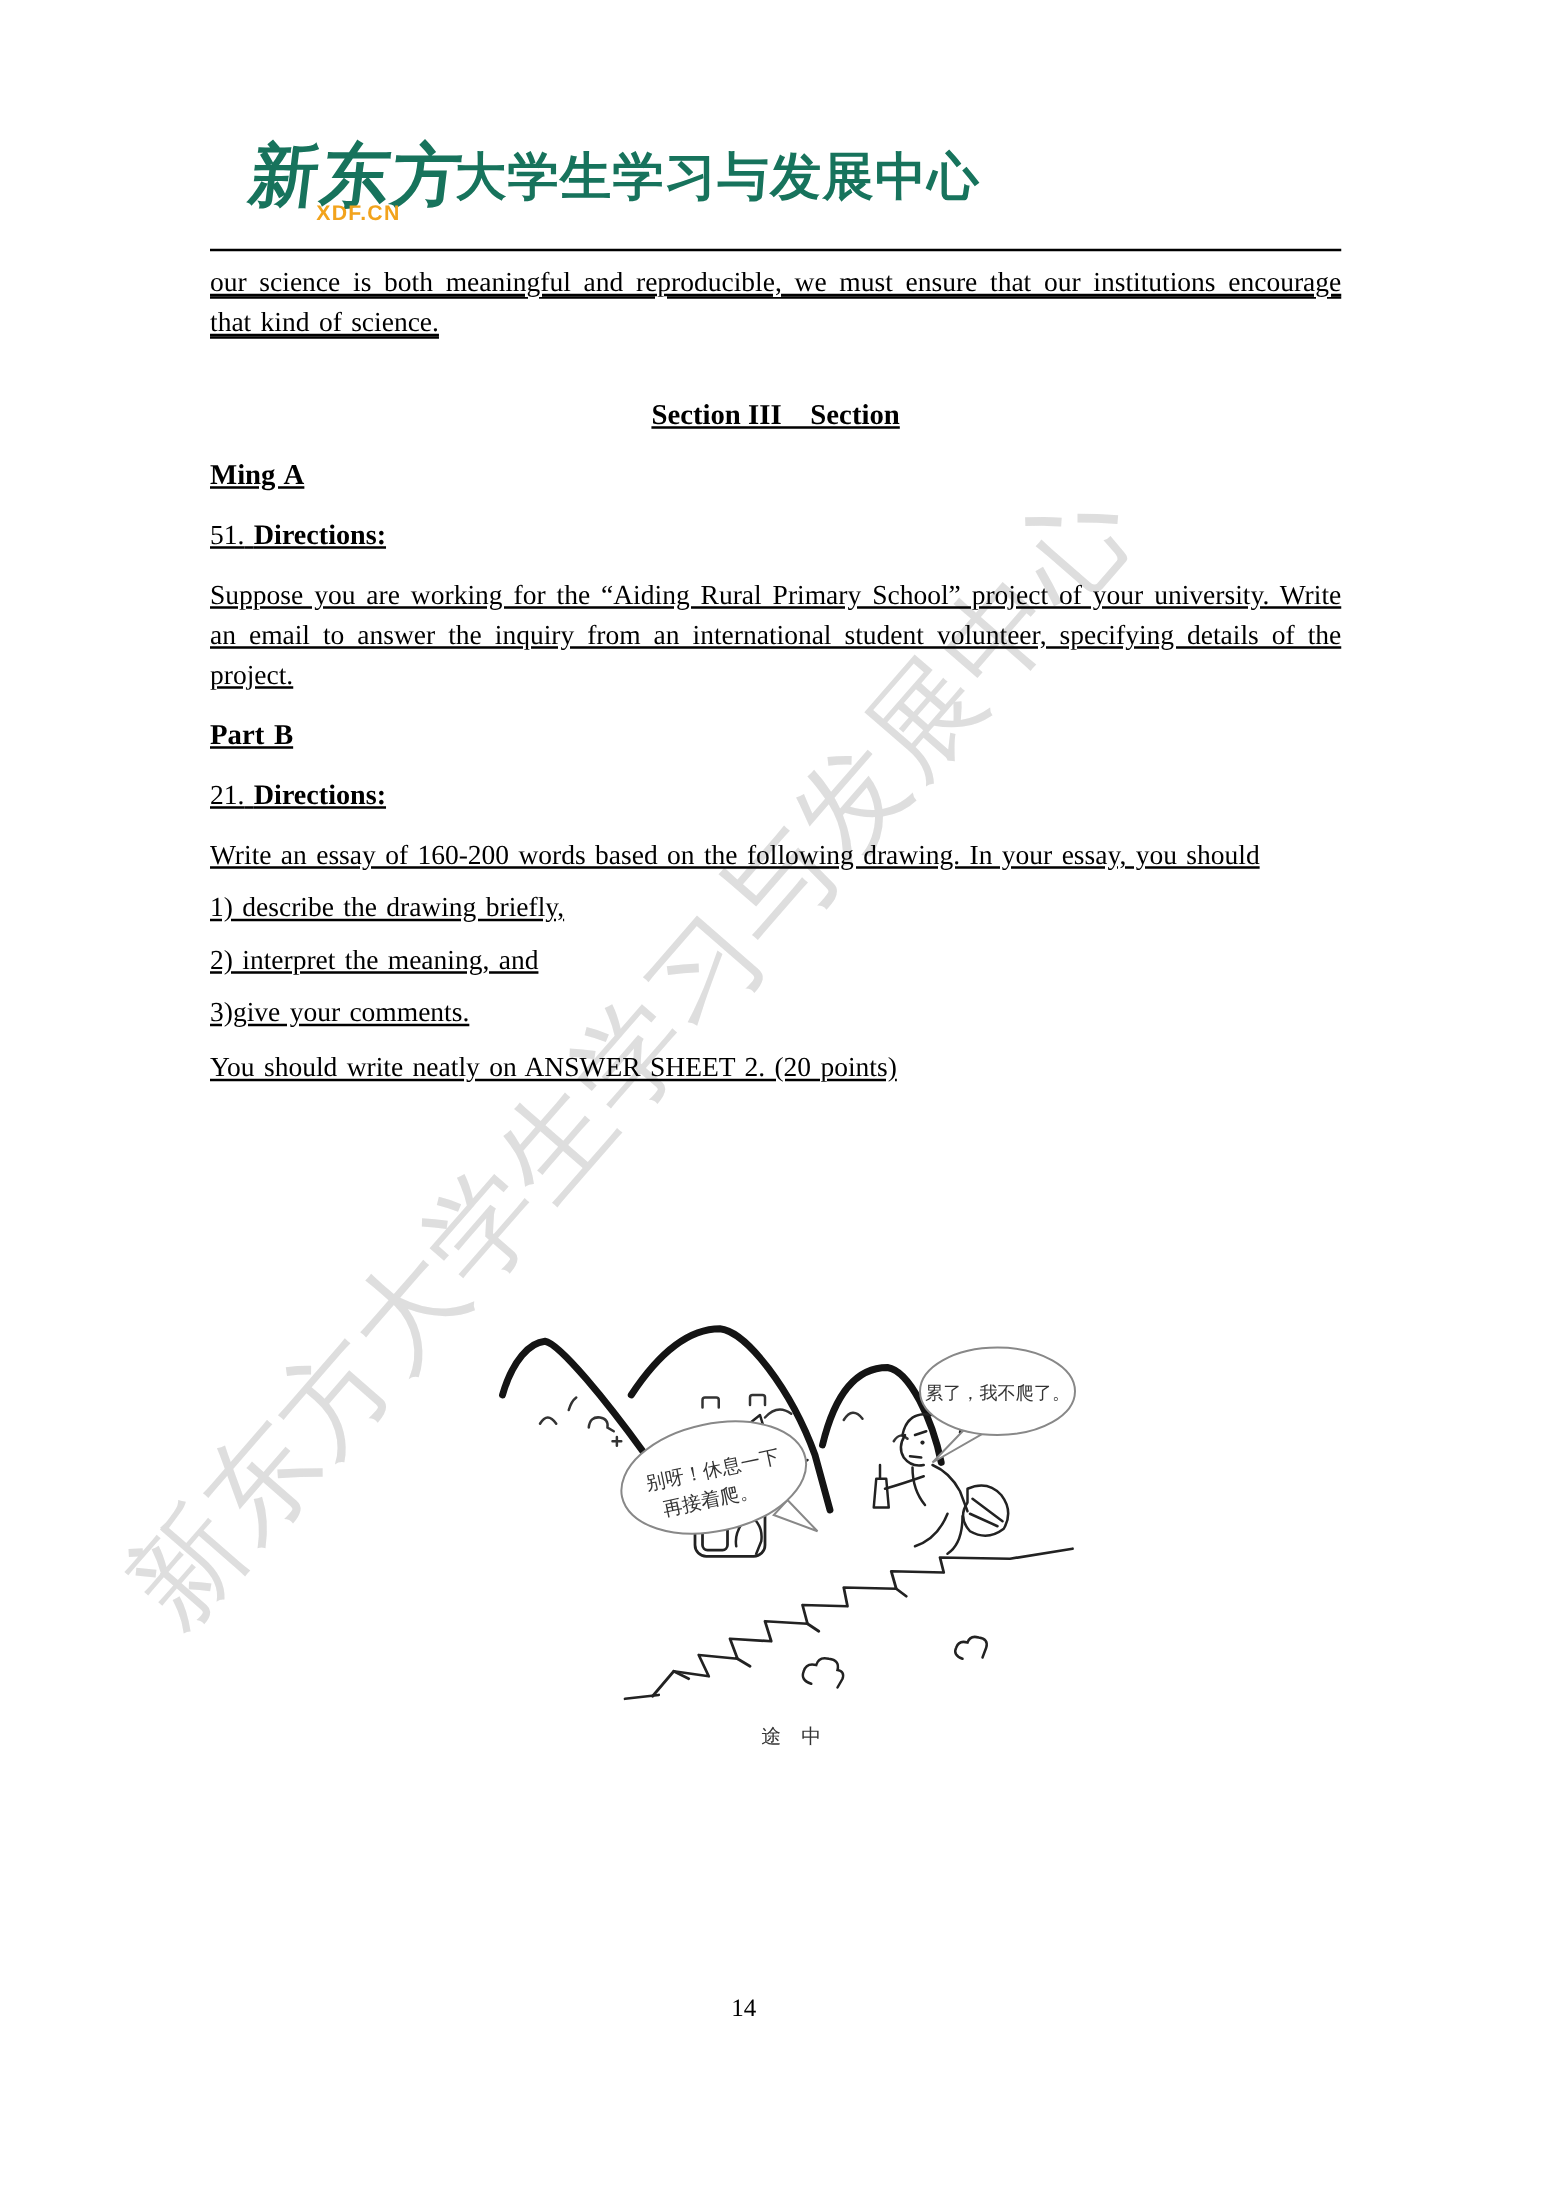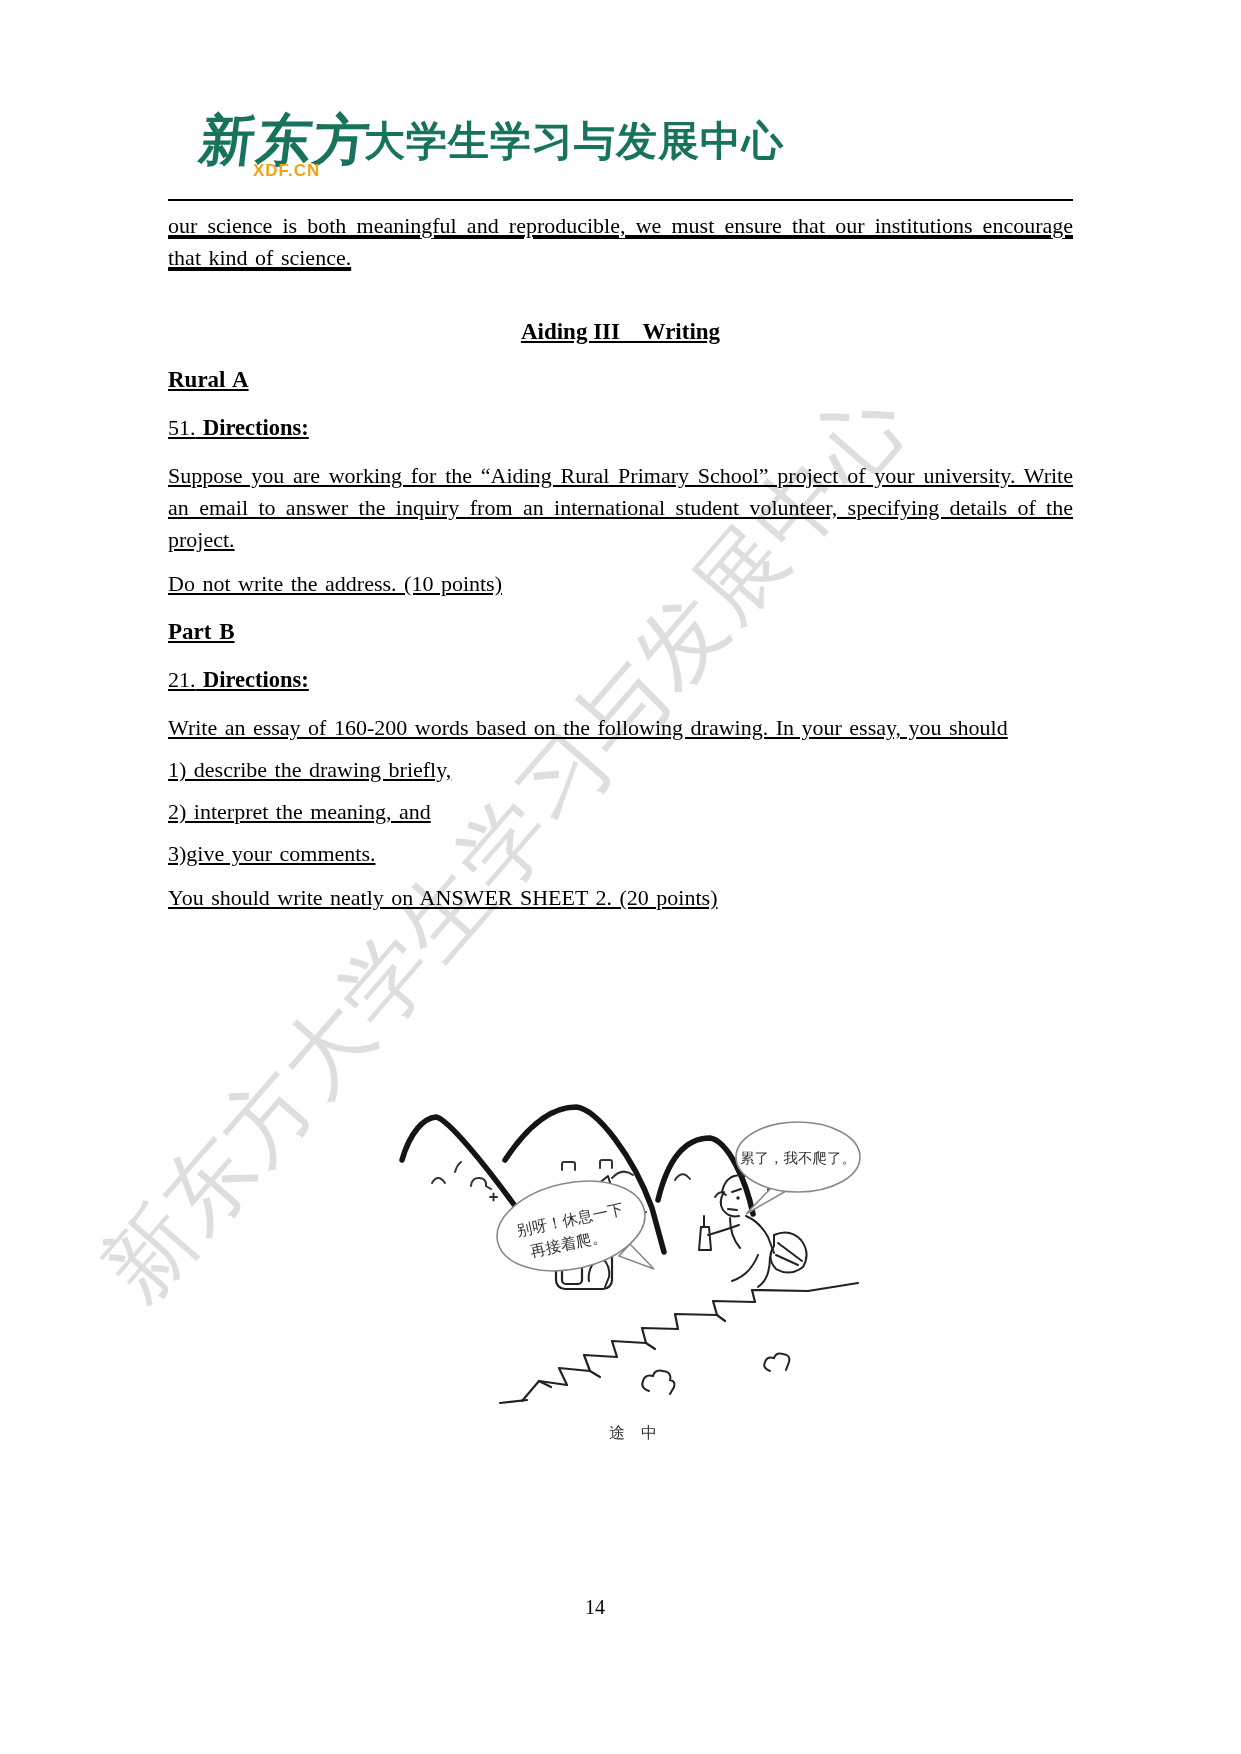--- a/index.html
+++ b/index.html
@@ -81,30 +81,29 @@
   <div class="logo-brand" style="color:#17735C;">新东方</div>
   <div class="logo-domain" style="color:#F2A31C;">XDF.CN</div>
   <div class="logo-org" style="color:#17735C;">大学生学习与发展中心</div>
 
   <div class="rule"></div>
 
   <div class="flow">
 
     <p><span class="underlined">our science is both meaningful and reproducible, we must ensure that our institutions encourage that kind of science.</span></p>
 
-    <p class="sec-title">Aiding III    Writing</p>
-
-    <p class="part-label">Rural A</p>
+    <p class="sec-title">Section III    Section</p>
+
+    <p class="part-label">Ming A</p>
 
     <p class="q-head"><span>51.</span> <b>Directions:</b></p>
 
     <p class="para">Suppose you are working for the “Aiding Rural Primary School” project of your university. Write an email to answer the inquiry from an international student volunteer, specifying details of the project.</p>
 
 
-    <p class="note">Do not write the address. (10 points)</p>
 
     <p class="part-label">Part B</p>
 
     <p class="q-head"><span>21.</span> <b>Directions:</b></p>
 
     <p class="para">Write an essay of 160-200 words based on the following drawing. In your essay, you should</p>
 
     <p class="item">1) describe the drawing briefly,</p>
     <p class="item">2) interpret the meaning, and</p>
     <p class="item">3)give your comments.</p>

